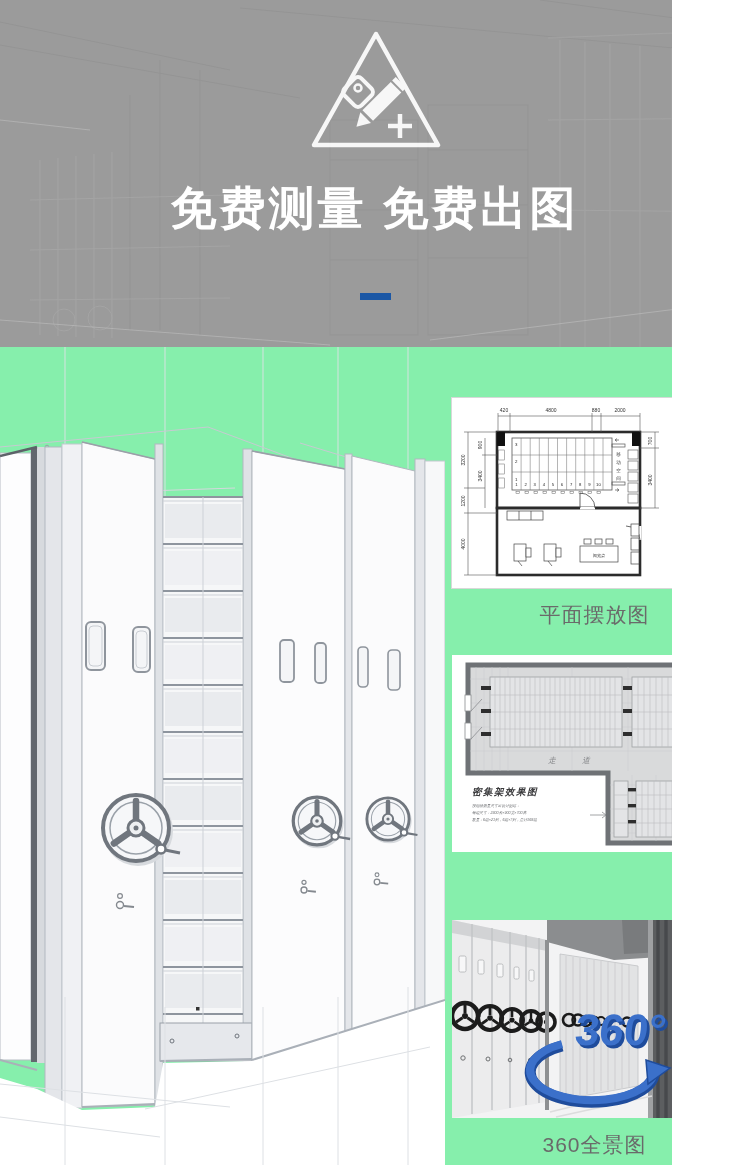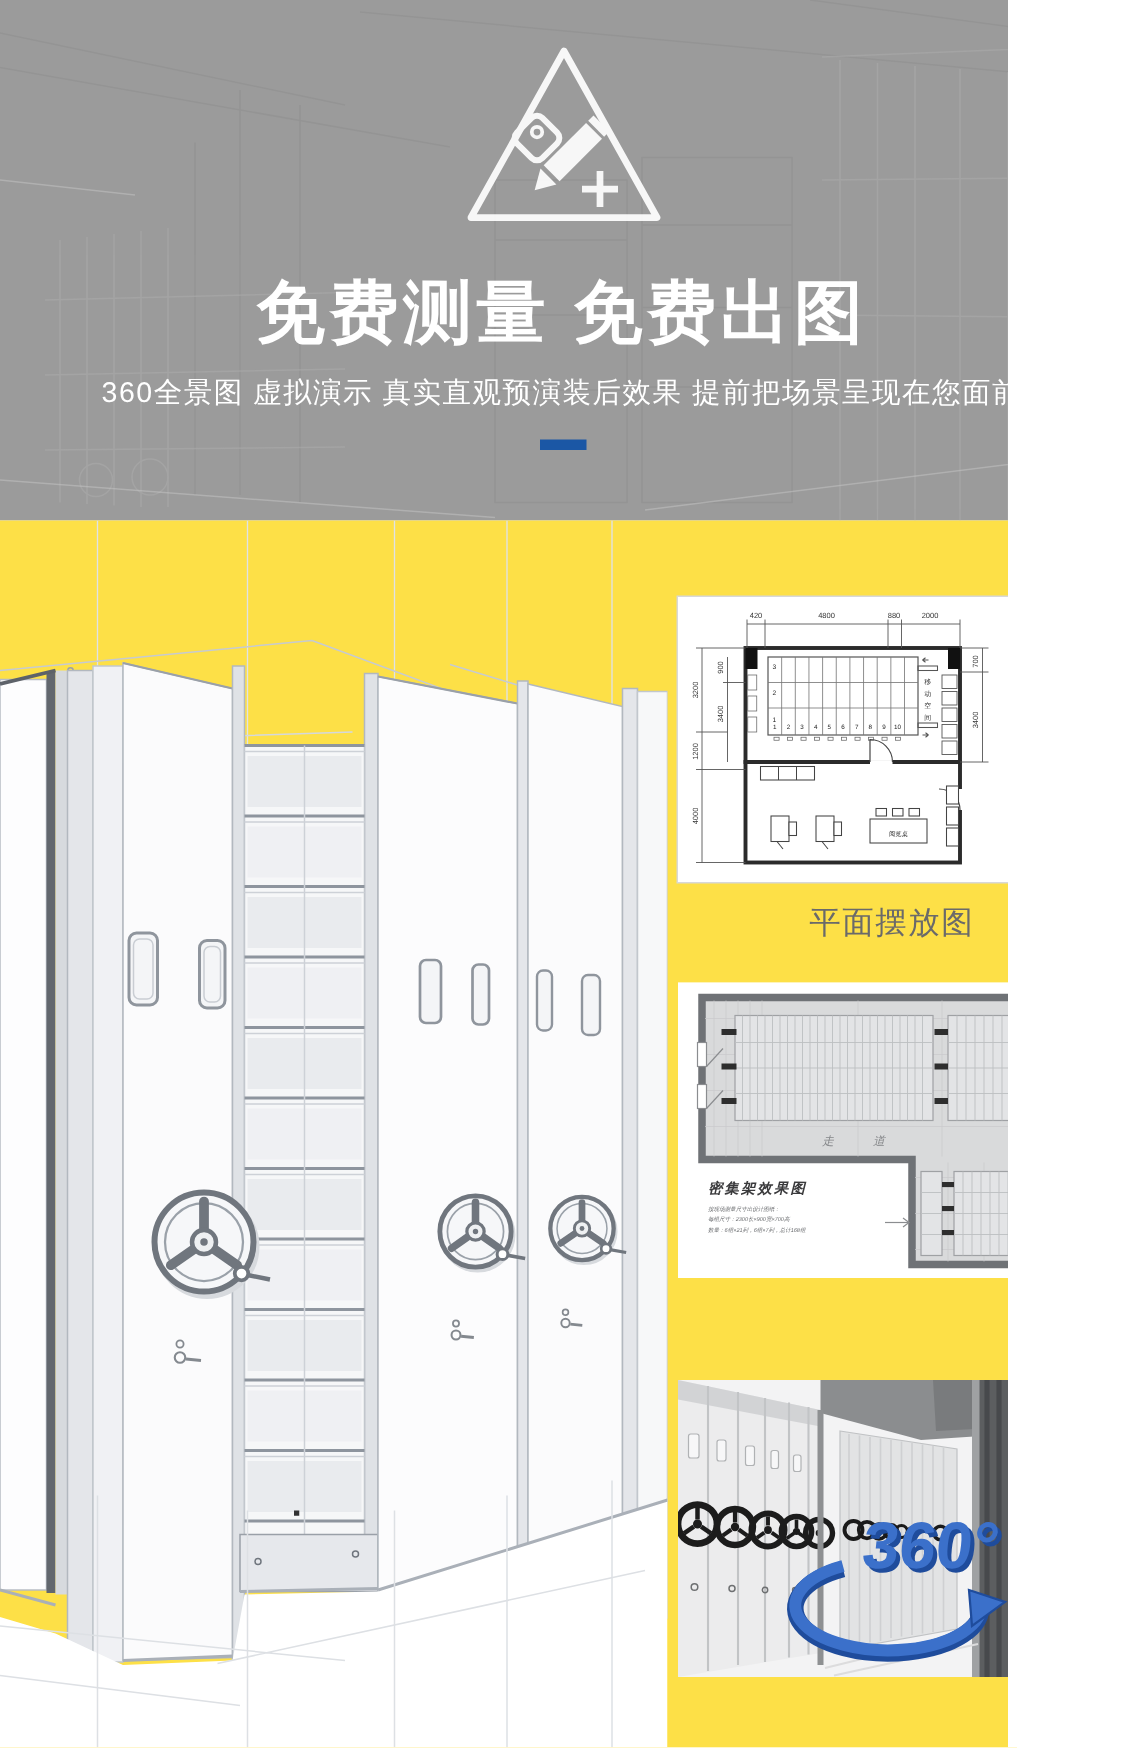--- a/index.html
+++ b/index.html
@@ -8,21 +8,21 @@
   
   .banner{position:absolute;left:0;top:0;width:749px;height:347px;background:#9b9b9b;overflow:hidden;}
   .banner-sketch{position:absolute;left:0;top:0;}
   .tri-icon{position:absolute;left:308px;top:28px;}
   .banner-title{position:absolute;left:0;top:183px;width:749px;text-align:center;margin:0;
        color:#fff;font-size:46px;font-weight:bold;letter-spacing:3px;line-height:50px;}
   .banner-subtitle{position:absolute;left:0;top:251px;width:749px;text-align:center;margin:0;
        color:#fff;font-size:19px;font-weight:400;letter-spacing:1px;line-height:24px;}
   .accent-dash{position:absolute;left:360px;top:293px;width:31px;height:7px;background:#1b57a5;}
   
-  .content{position:absolute;left:0;top:347px;width:749px;height:818px;background:#fde047;}
+  .content{position:absolute;left:0;top:347px;width:749px;height:818px;background:#86efac;}
   .sketch{position:absolute;left:0;top:0;}
   figure{margin:0;position:absolute;left:452px;width:285px;}
   .fig1{top:51px;} .fig2{top:308px;font-style:italic;} .fig3{top:573px;}
   .thumb{display:block;background:#fff;}
   .thumb.bordered{outline:1px solid #d8d8d8;}
   figcaption{margin-top:13px;text-align:center;color:#6a6a6a;font-size:21px;letter-spacing:1px;}
   text{font-family:"Liberation Sans","DejaVu Sans",sans-serif;}
 </style>
 </head>
 <body>
@@ -70,21 +70,20 @@
         </g>
 
         <g stroke="#ffffff" stroke-width="4.5">
           <line x1="80" y1="98" x2="104" y2="98"></line>
           <line x1="92" y1="86" x2="92" y2="110"></line>
         </g>
       </g>
     </svg>
 
     <h1 class="banner-title">免费测量 免费出图</h1>
-    <p class="banner-subtitle">360全景图 虚拟演示 真实直观预演装后效果 提前把场景呈现在您面前</p>
     <div class="accent-dash"></div>
   </header>
 
   <main class="content">
 
     <svg class="sketch" width="445" height="818" viewBox="0 0 445 818">
 
       <g stroke="#dfe2e6" stroke-width="0.9">
         <line x1="65" y1="0" x2="65" y2="818"></line>
           <line x1="165" y1="0" x2="165" y2="818"></line>
@@ -714,16 +713,17 @@
         <g transform="translate(172,112)">
           <path d="M-62,14 A62,30 0 1 0 30,38" fill="none" stroke="#1f4c9c" stroke-width="11"></path>
           <path d="M-62,12 A62,30 0 1 0 30,36" fill="none" stroke="#3b70ca" stroke-width="8"></path>
           <polygon points="22,28 46,36 24,52" fill="#3b70ca" stroke="#1f4c9c" stroke-width="1.5"></polygon>
           <g transform="skewX(-6)">
             <text x="-46" y="16" font-size="44" font-weight="bold" fill="#1f4c9c">360°</text>
             <text x="-49" y="13" font-size="44" font-weight="bold" fill="#3b70ca" stroke="#17ay">360°</text>
           </g>
         </g>
       </svg>
+      <figcaption>360全景图</figcaption>
     </figure>
 
   </main>
 </div>
 
 </body></html>

